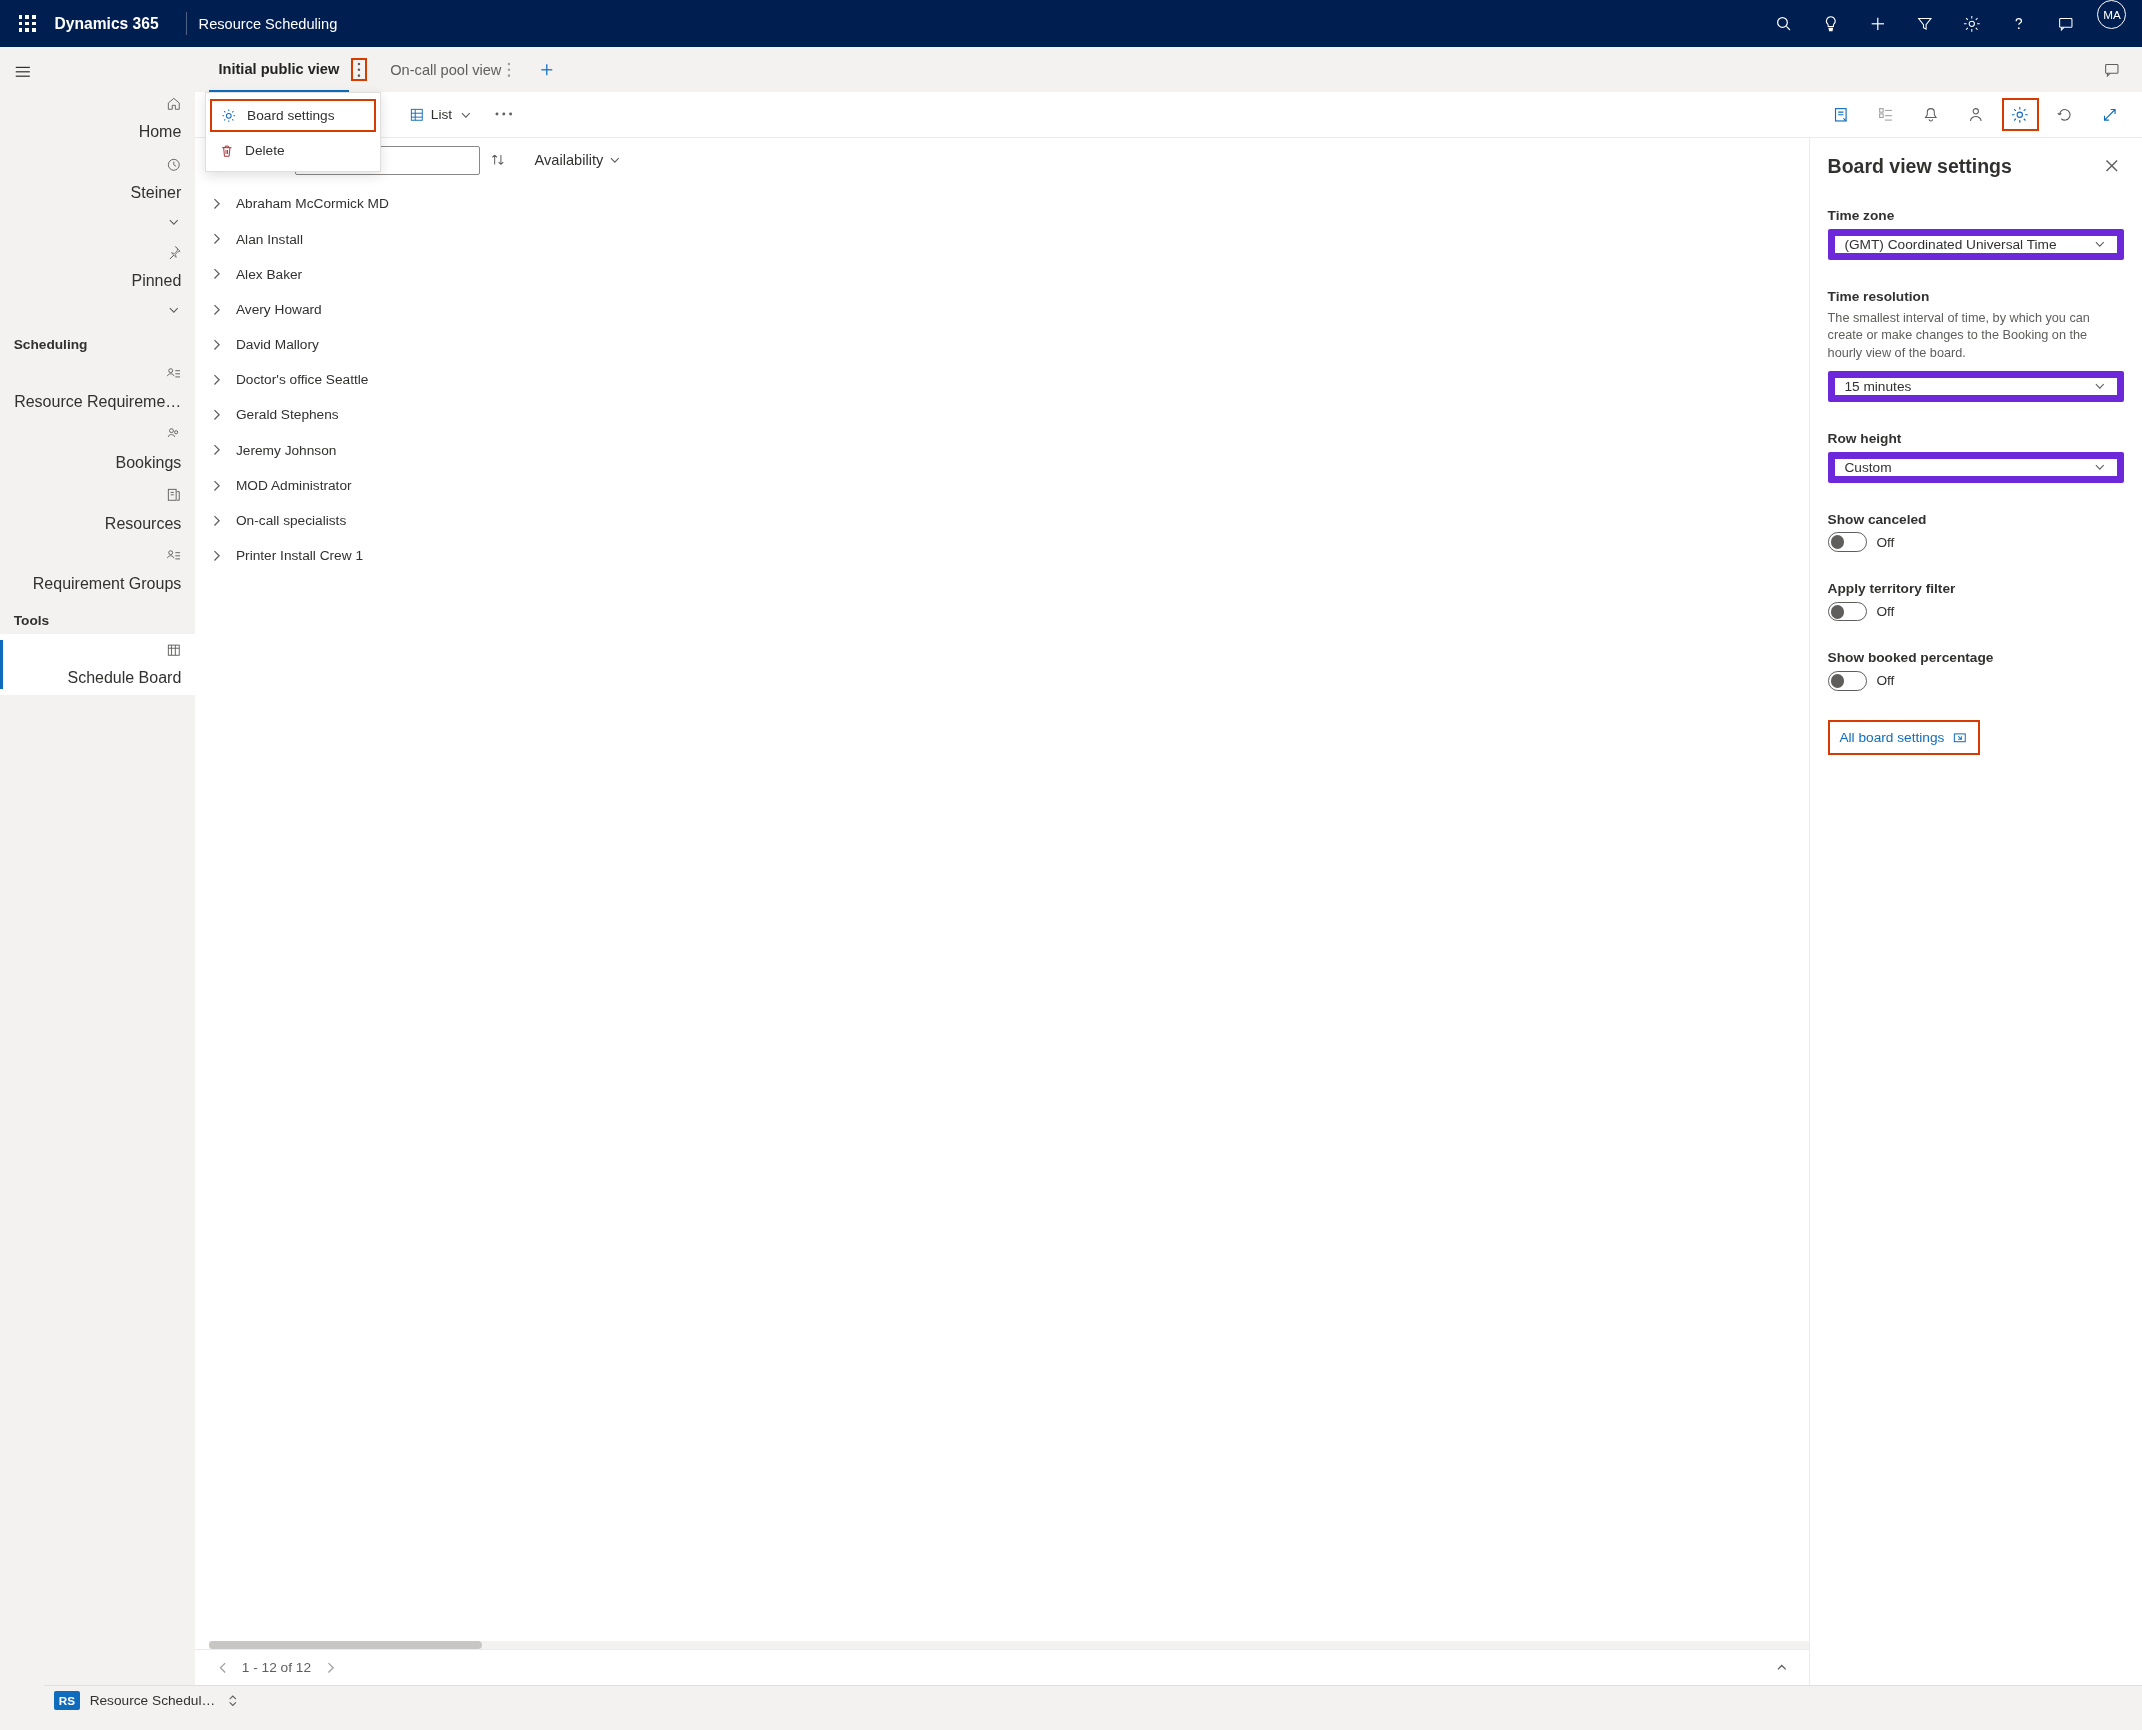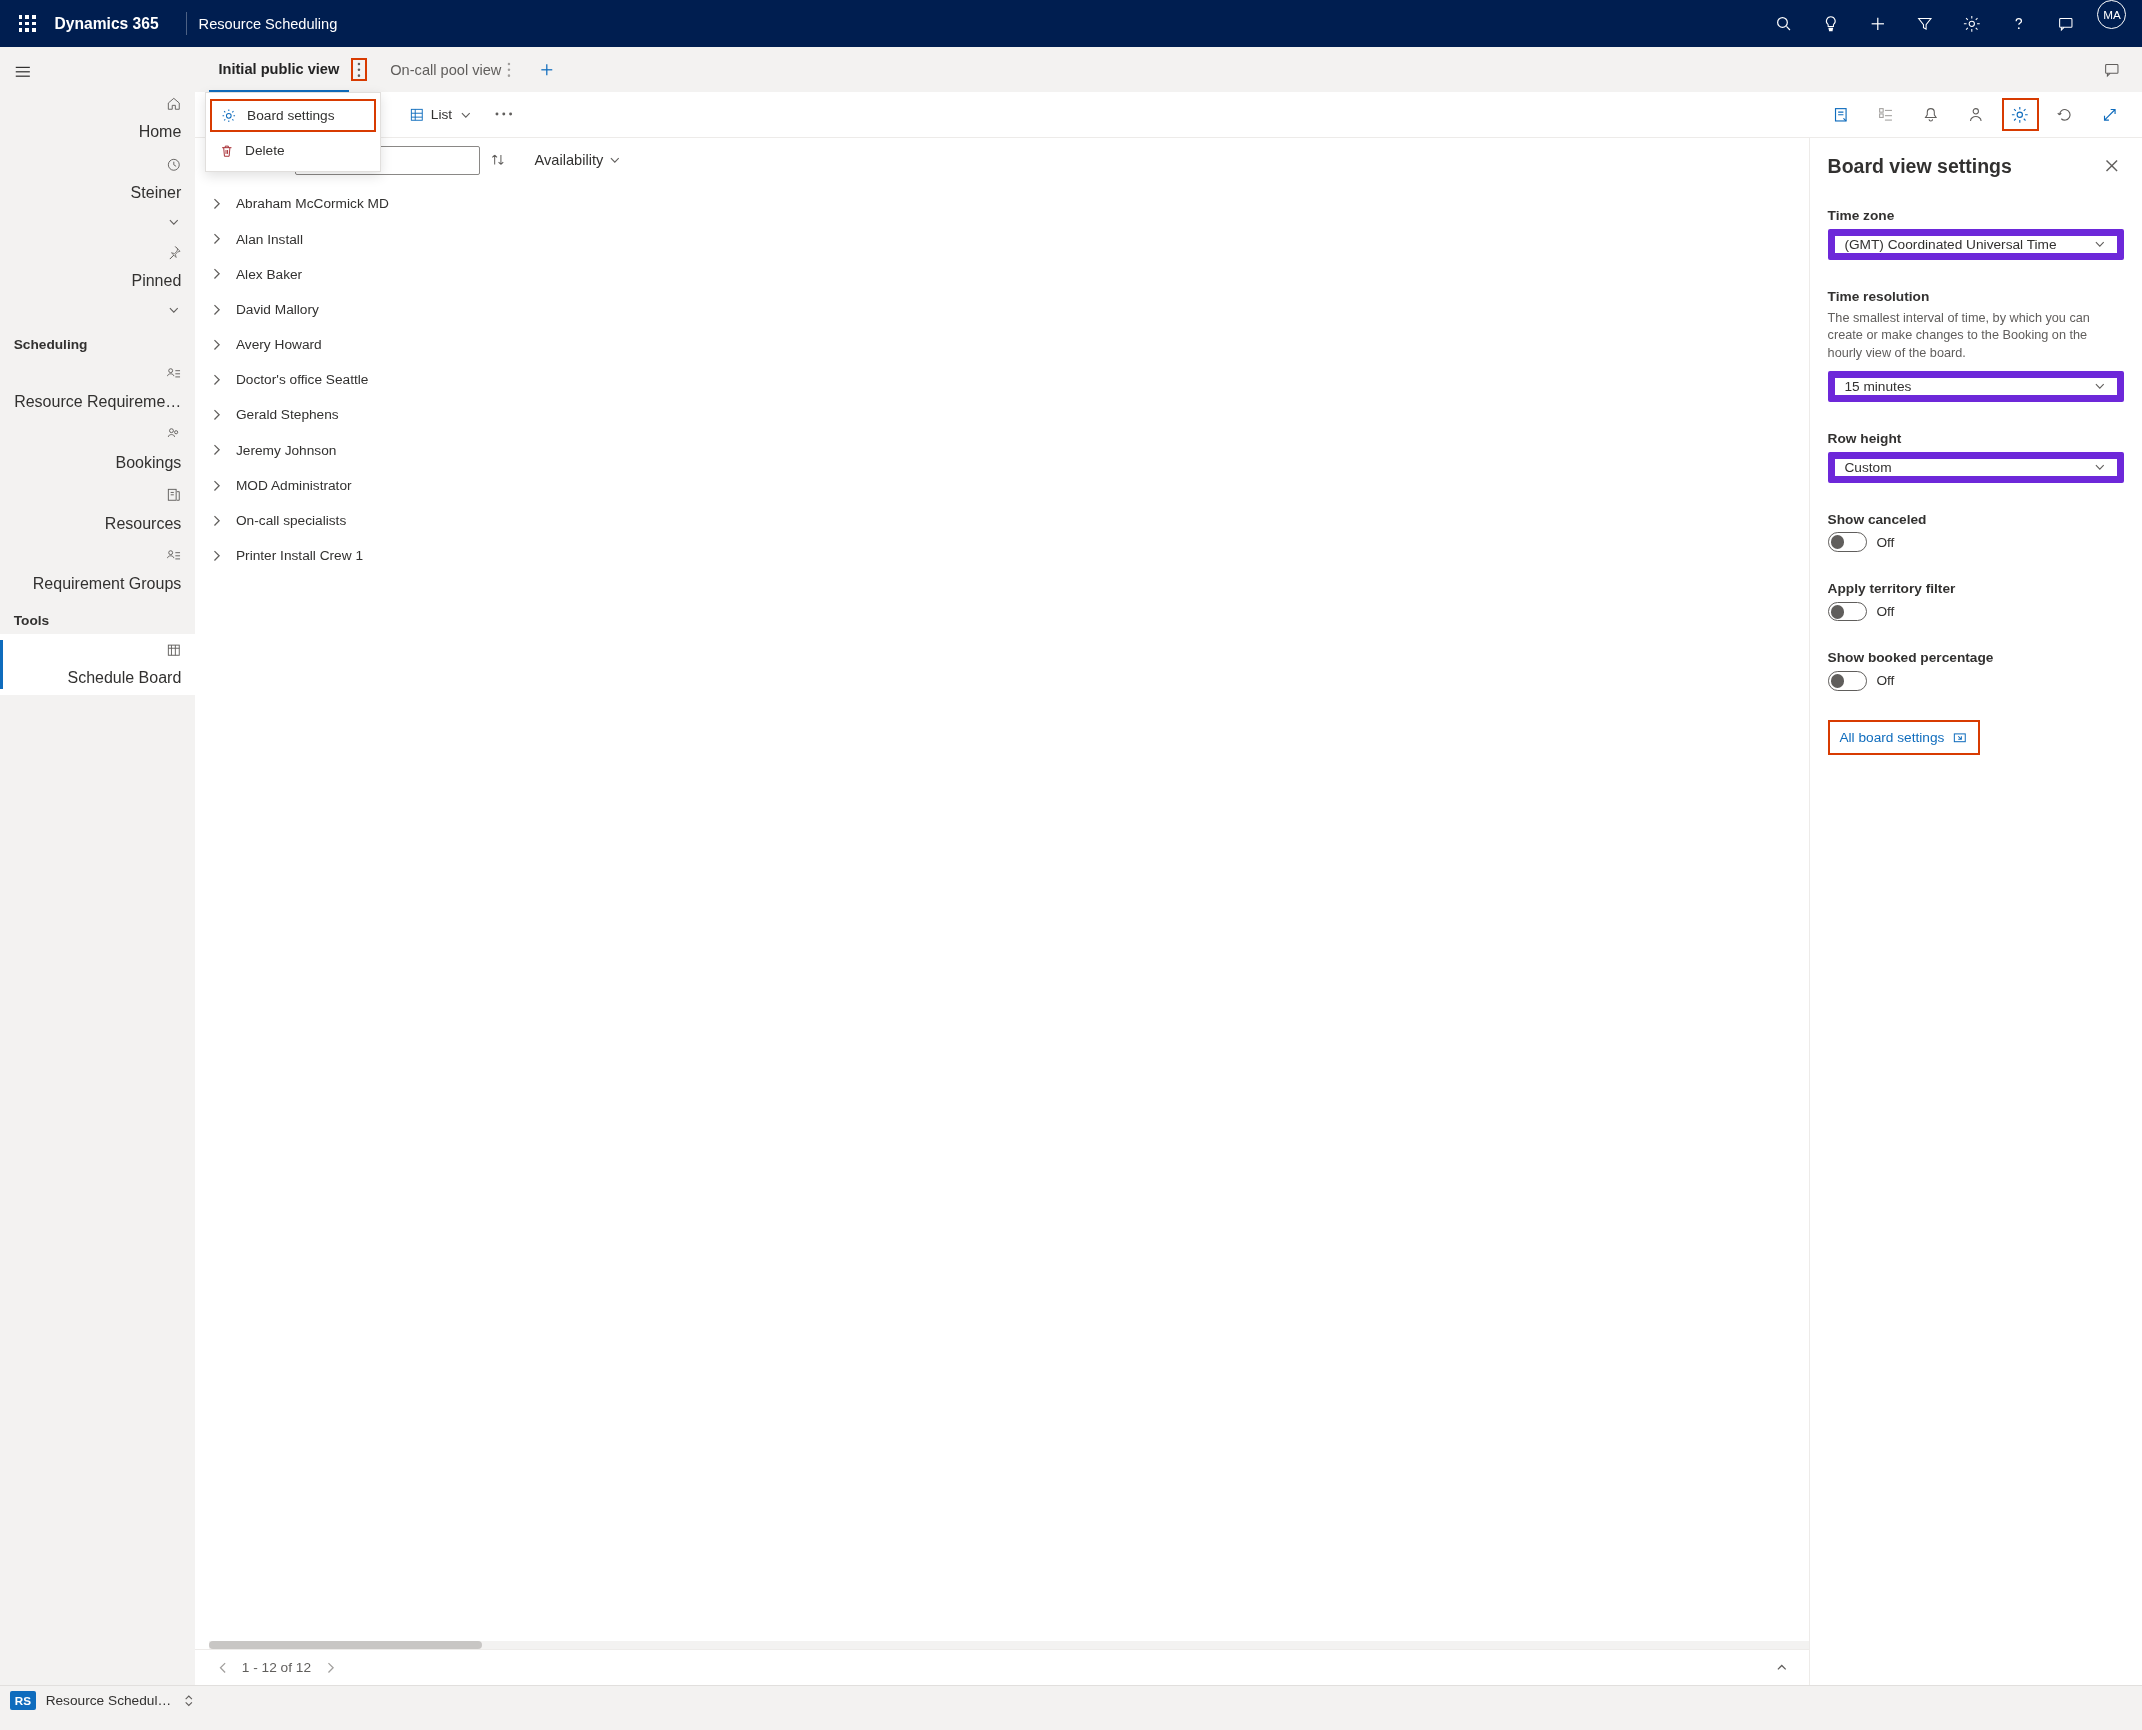--- a/index.html
+++ b/index.html
@@ -75,21 +75,21 @@
   .toggle-row { display:flex; align-items:center; gap:9.8px; margin-top:5.9px;}
   .toggle { width:39px; height:19.5px; border:1px solid #605e5c; border-radius:9.8px; position:relative; cursor:pointer; background:#fff;}
   .toggle-knob { width:13.7px; height:13.7px; background:#605e5c; border-radius:50%; position:absolute; top:2px; left:2px;}
   .link-box { border:2px solid #d83b01; padding:7.8px 9.8px; display:inline-flex; align-items:center; gap:7.8px; color:#0f6cbd; cursor:pointer; width:fit-content;}
 
   
   .list-footer { border-top:1px solid #edebe9; padding:9.8px 19.5px; display:flex; align-items:center; gap:11.7px; color:#605e5c;}
   .list-footer .spacer { flex:1;}
 
   
-  .bottom-bar { height:30px; background:#f3f2f1; border-top:1px solid #e1dfdd; display:flex; align-items:center; padding:0 9.8px; gap:9.8px;}
+  .bottom-bar { height:30px; background:#f3f2f1; border-top:1px solid #e1dfdd; display:flex; align-items:center; padding:0 9.8px; gap:9.8px;margin-left:44px;}
   .rs-badge { background:#0f6cbd; color:#fff; font-size:11.7px; font-weight:600; padding:2.9px 4.9px; border-radius:2px;}
   .updown { color:#605e5c; cursor:pointer;}
 
   
   .hscroll { height:7.8px; background:#f3f2f1; position:relative; margin:0 0 0 13.7px;}
   .hscroll-thumb { position:absolute; left:0; top:0; height:7.8px; width:273px; background:#c8c6c4; border-radius:3.9px;}
 
   svg { display:block; }
   .icon16 { width:15.6px; height:15.6px; }
   .icon18 { width:17.6px; height:17.6px; }
@@ -394,29 +394,29 @@
                 </svg>
               </span>
               <span>Alex Baker</span>
             </div>
             <div class="res-row">
               <span class="chev-right">
                 <svg class="icon16" viewBox="0 0 20 20">
                   <path d="M7 4l6 6-6 6" stroke="#605e5c" stroke-width="1.6" fill="none"></path>
                 </svg>
               </span>
+              <span>Avery Howard</span>
+            </div>
+            <div class="res-row">
+              <span class="chev-right">
+                <svg class="icon16" viewBox="0 0 20 20">
+                  <path d="M7 4l6 6-6 6" stroke="#605e5c" stroke-width="1.6" fill="none"></path>
+                </svg>
+              </span>
               <span>David Mallory</span>
-            </div>
-            <div class="res-row">
-              <span class="chev-right">
-                <svg class="icon16" viewBox="0 0 20 20">
-                  <path d="M7 4l6 6-6 6" stroke="#605e5c" stroke-width="1.6" fill="none"></path>
-                </svg>
-              </span>
-              <span>Avery Howard</span>
             </div>
             <div class="res-row">
               <span class="chev-right">
                 <svg class="icon16" viewBox="0 0 20 20">
                   <path d="M7 4l6 6-6 6" stroke="#605e5c" stroke-width="1.6" fill="none"></path>
                 </svg>
               </span>
               <span>Doctor's office Seattle</span>
             </div>
             <div class="res-row">

